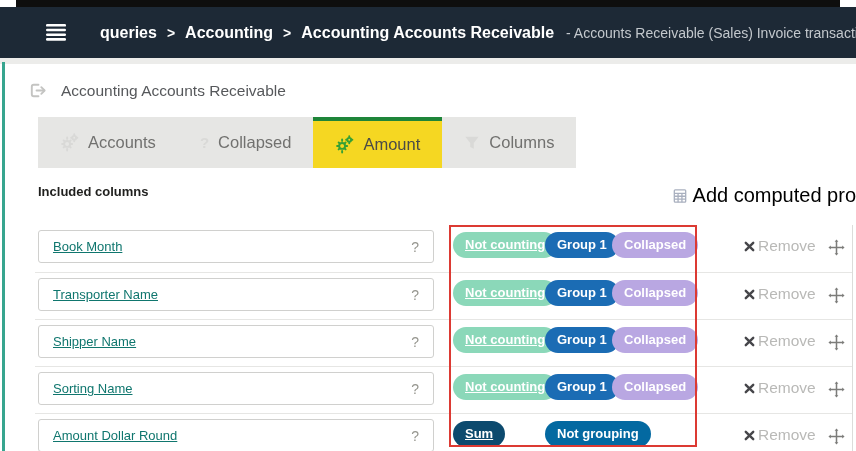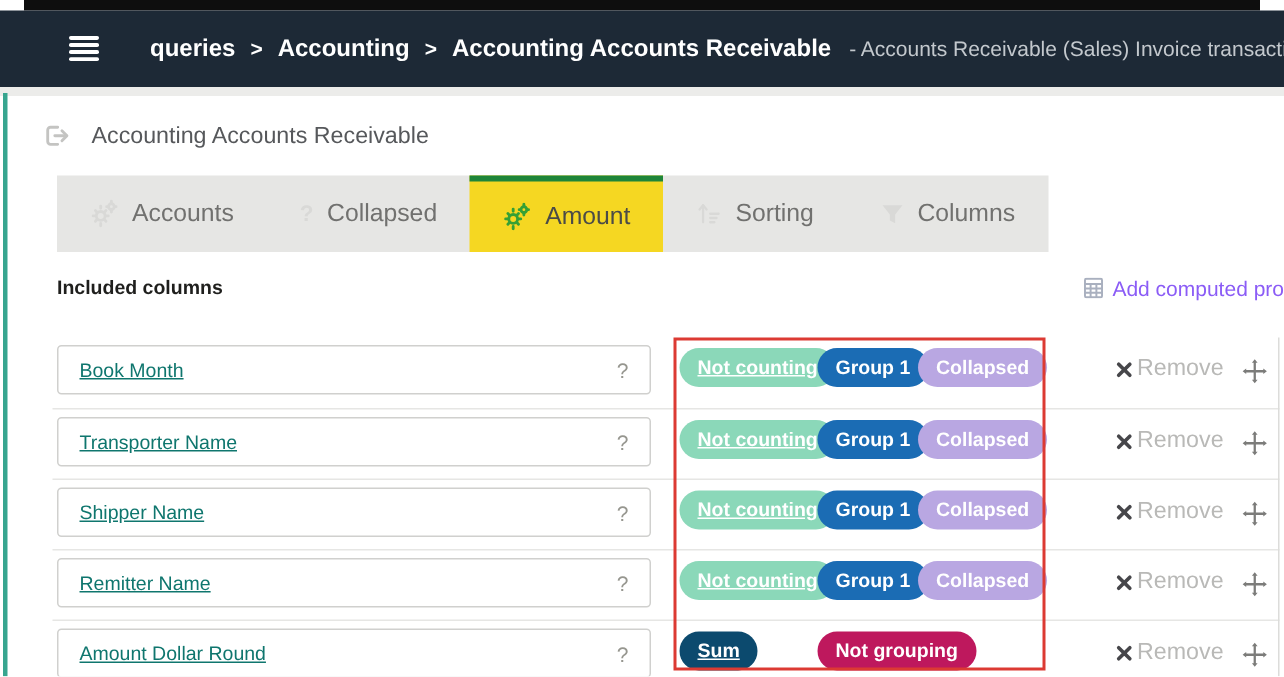--- a/index.html
+++ b/index.html
@@ -32,21 +32,21 @@
   .tab { display:flex; align-items:center; gap:9px; padding:0 22px; font-size:16.5px; color:#71716f;
          cursor:pointer; height:51px; }
   .tab .tab-icon { display:inline-flex; color:#d9d9d7; }
   .tab.active { background:#f5d722; border-top:4px solid #1e8539; padding-top:0; color:#4b4b47; }
   .tab.active .tab-icon { color:#35a035; }
   .tab-qmark { font-size:15px; font-weight:bold; }
 
   
   .section-heading { position:absolute; left:38px; top:184px; font-size:13px; font-weight:bold; color:#1f1f1d; }
   .add-computed { position:absolute; right:0; top:184px; display:flex; align-items:center; gap:6px;
-                  color:#8b5cf6; font-size:14px; cursor:pointer; white-space:nowrap; }
+                  color:#000000; font-size:20px; cursor:pointer; white-space:nowrap; }
 
   
   .rows { position:absolute; left:35px; top:225px; width:818px; }
   .row { position:relative; height:47px; }
   .row + .row { border-top:1px solid #e6e6e4; }
   .field { position:absolute; left:3px; top:5px; width:396px; height:33px; border:1px solid #d0d0ce;
            border-radius:3px; background:#fff; display:flex; align-items:center; padding:0 14px; cursor:text; }
   .field-label { color:#0f766e; font-size:13px;text-decoration:underline; }
   .field-help { margin-left:auto; color:#96968f; font-size:14px; cursor:pointer; }
   .badge { position:absolute; top:7px; height:26px; line-height:26px; border-radius:13px; padding:0 12px;
@@ -137,30 +137,20 @@
           <g stroke-linecap="round">
             <path d="M15 2.2 V1.2 M15 8.8 V7.8 M11.7 5 H12.7 M17.3 5 H18.3"></path>
           </g>
           <circle cx="15" cy="5" r="2"></circle>
         </svg>
       </span>
       <span>Amount</span>
     </div>
     <div class="tab">
       <span class="tab-icon">
-        <svg width="17" height="17" viewBox="0 0 18 18" stroke="currentColor" fill="currentColor" stroke-width="1.6">
-          <path d="M5 3 V15" fill="none" stroke-linecap="round"></path>
-          <path d="M2.5 6 L5 3 L7.5 6" fill="none" stroke-linecap="round" stroke-linejoin="round"></path>
-          <path d="M10 9 H16 M10 12 H14.5 M10 15 H13" fill="none" stroke-linecap="round"></path>
-        </svg>
-      </span>
-      <span>Sorting</span>
-    </div>
-    <div class="tab">
-      <span class="tab-icon">
         <svg width="16" height="16" viewBox="0 0 18 18">
           <path d="M1.5 2 H16.5 L11 9 V15.5 L7 13.5 V9 Z" fill="currentColor"></path>
         </svg>
       </span>
       <span>Columns</span>
     </div>
   </div>
 
   <h2 class="section-heading">Included columns</h2>
 
@@ -243,21 +233,21 @@
       <span class="move-handle">
         <svg width="19" height="19" viewBox="0 0 20 20" stroke="currentColor" fill="currentColor" stroke-width="1.6" stroke-linecap="round">
           <path d="M10 3.5 V16.5 M3.5 10 H16.5" fill="none"></path>
           <path d="M8 4 L10 1.5 L12 4 Z M8 16 L10 18.5 L12 16 Z M4 8 L1.5 10 L4 12 Z M16 8 L18.5 10 L16 12 Z" stroke="none"></path>
         </svg>
       </span>
     </div>
 
     <div class="row">
       <div class="field">
-        <span class="field-label">Remitter Name</span>
+        <span class="field-label">Sorting Name</span>
         <span class="field-help">?</span>
       </div>
       <span class="badge slot0" style="background-color: rgb(139, 216, 185);">Not counting</span>
       <span class="badge slot1" style="background-color: rgb(27, 108, 180);">Group 1</span>
       <span class="badge slot2" style="background-color: rgb(185, 167, 226);">Collapsed</span>
       <span class="remove-btn">
         <span>
           <svg width="13" height="13" viewBox="0 0 14 14" stroke="#46464a" stroke-width="2.6" stroke-linecap="round">
             <path d="M3 3 L11 11 M11 3 L3 11"></path>
           </svg>
@@ -271,21 +261,21 @@
         </svg>
       </span>
     </div>
 
     <div class="row">
       <div class="field">
         <span class="field-label">Amount Dollar Round</span>
         <span class="field-help">?</span>
       </div>
       <span class="badge slot0" style="background-color: #0c4a6e;">Sum</span>
-      <span class="badge slot1" style="background-color: #be185d;">Not grouping</span>
+      <span class="badge slot1" style="background-color: #0369a1;">Not grouping</span>
       <span class="remove-btn">
         <span>
           <svg width="13" height="13" viewBox="0 0 14 14" stroke="#46464a" stroke-width="2.6" stroke-linecap="round">
             <path d="M3 3 L11 11 M11 3 L3 11"></path>
           </svg>
         </span>
         <span class="remove-label">Remove</span>
       </span>
       <span class="move-handle">
         <svg width="19" height="19" viewBox="0 0 20 20" stroke="currentColor" fill="currentColor" stroke-width="1.6" stroke-linecap="round">

